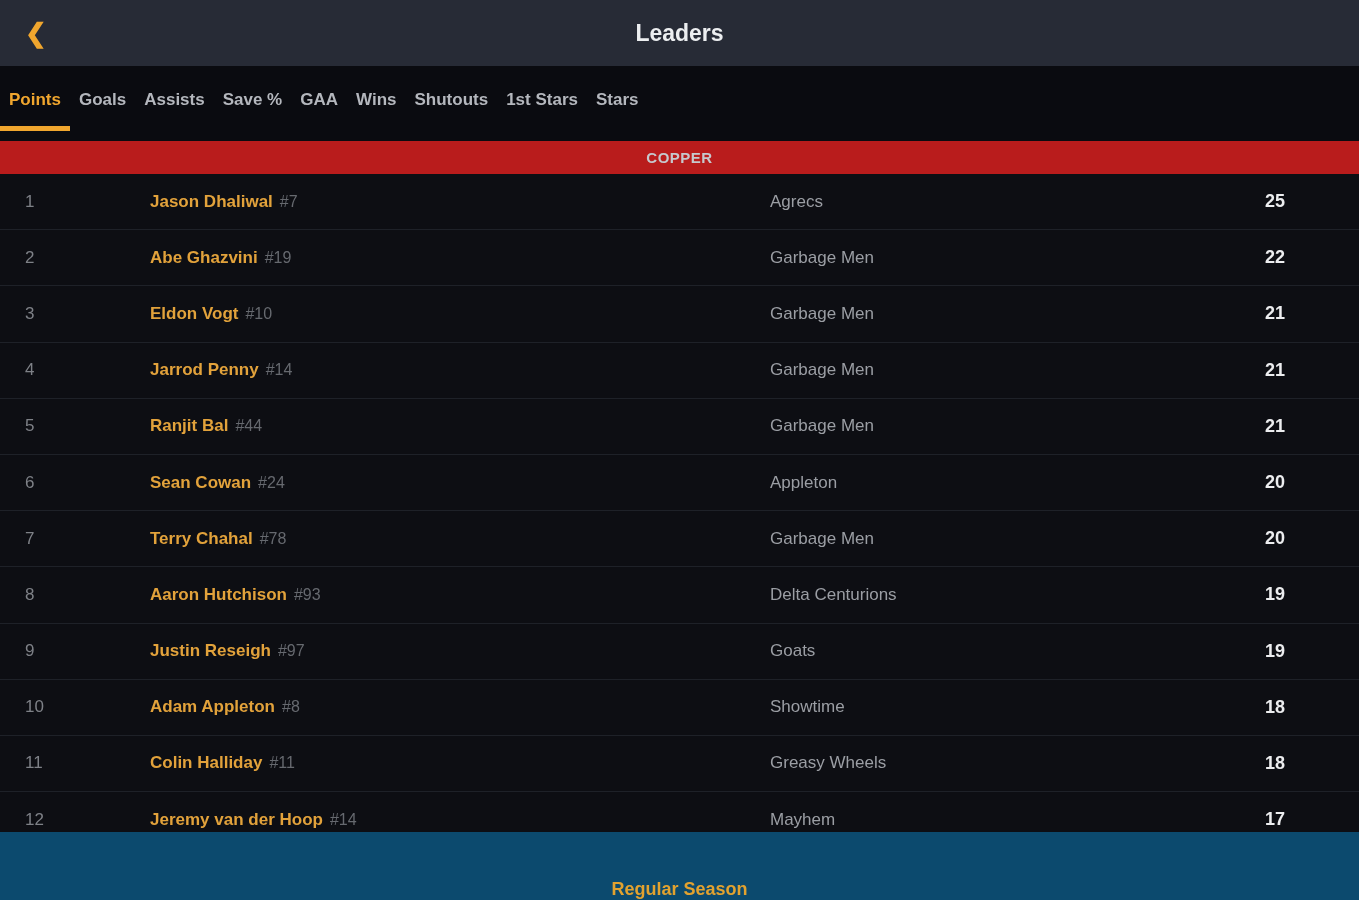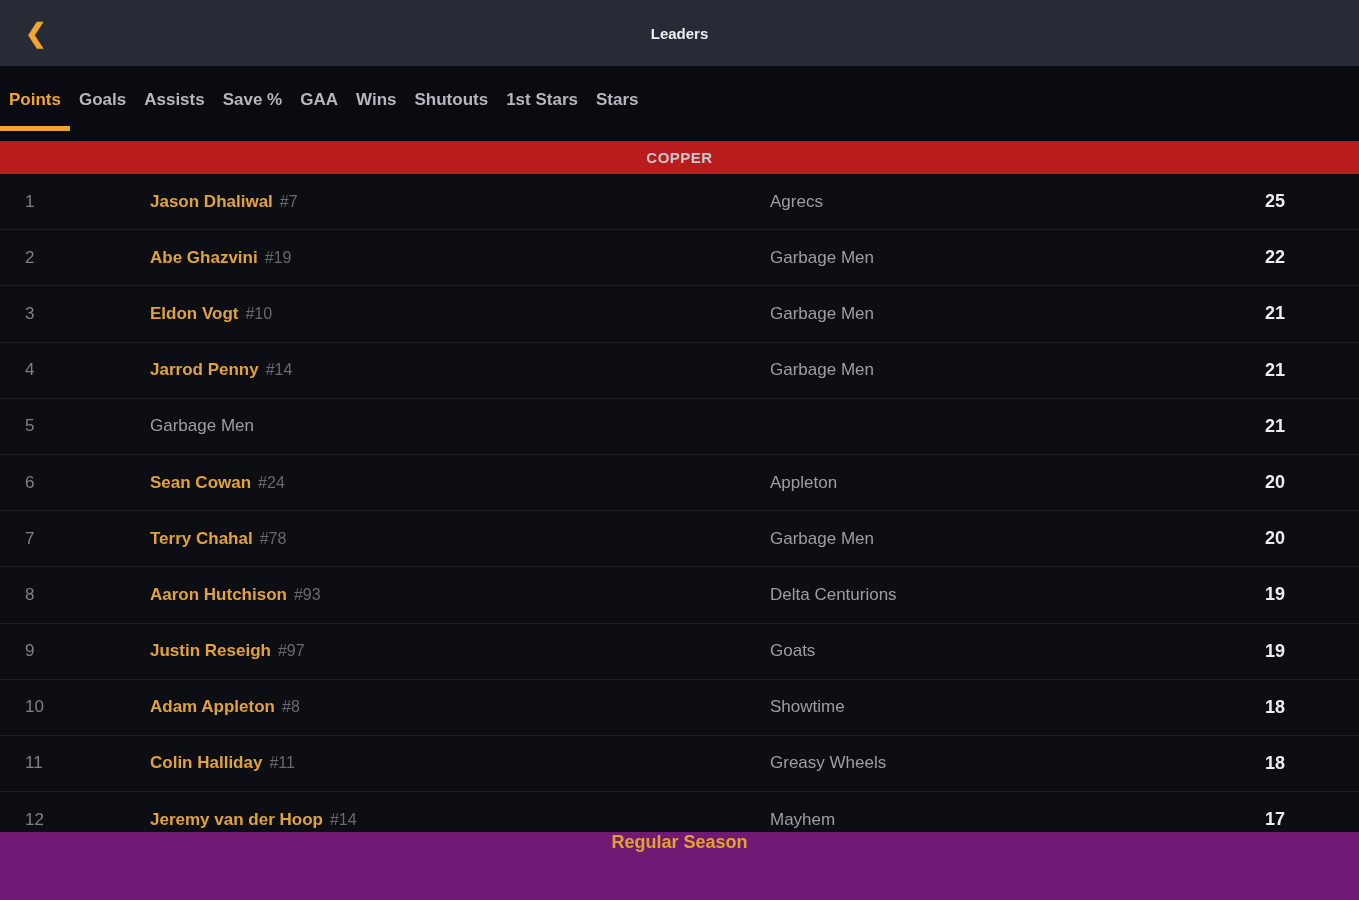--- a/index.html
+++ b/index.html
@@ -6,21 +6,21 @@
   html,body { width:1359px; height:900px; background:#0D0E13; overflow:hidden;
               font-family:"Liberation Sans", sans-serif; }
   .app { width:1359px; height:900px; display:flex; flex-direction:column; }
 
   
   .top-bar { flex:0 0 66px; background:#272B36; position:relative;
              display:flex; align-items:center; justify-content:center; }
   .back-btn { position:absolute; left:14px; top:0; height:66px; width:44px;
               display:flex; align-items:center; justify-content:center;
               color:#F0A62E; font-size:26px; font-weight:bold; cursor:pointer; }
-  .top-title { color:#ECEEF0; font-size:15px; font-weight:bold; }
+  .top-title { color:#ECEEF0; font-size:23px; font-weight:bold; }
 
   
   .tab-bar { flex:0 0 75px; background:#0A0B10; display:flex; align-items:flex-start; }
   .tab { height:75px; padding:0 9px; display:flex; align-items:center;
          position:relative; cursor:pointer; }
   .tab-label { color:#B4B7BD; font-size:17px; font-weight:bold; padding-bottom:8px; }
   .tab.active .tab-label { color:#F0A62E; }
   .tab.active::after { content:""; position:absolute; left:0; right:0; bottom:10px;
                        height:5px; background:#F0A62E; }
 
@@ -35,22 +35,22 @@
   .row { height:56.2px; display:flex; align-items:center;
          border-bottom:1px solid #1E2128; padding-right:74px; cursor:pointer; }
   .rank { flex:0 0 150px; padding-left:25px; color:#7E8187; font-size:17px; }
   .name-cell { flex:0 0 620px; white-space:nowrap; overflow:hidden; }
   .player-name { color:#E2A23B; font-size:17px; font-weight:bold; }
   .jersey { color:#66696F; font-size:16px; margin-left:7px; }
   .team { flex:1 1 auto; color:#9B9EA4; font-size:17px; white-space:nowrap; }
   .value { margin-left:auto; color:#ECEDEF; font-size:18px; font-weight:bold; }
 
   
-  .bottom-bar { flex:0 0 68px; background:#701a75; display:flex;
-                align-items:flex-start; justify-content:center; cursor:pointer; }
+  .bottom-bar { flex:0 0 68px; background:#0c4a6e; display:flex;
+                align-items:flex-end; justify-content:center; cursor:pointer; }
   .bottom-label { color:#E2A22F; font-size:18px; font-weight:bold; }
 </style>
 </head>
 <body>
 
 <div class="app">
 
   <div class="top-bar">
     <div class="back-btn">
       <span>❮</span>
@@ -124,20 +124,21 @@
 
   <div class="row">
     <span class="rank">4</span>
     <span class="name-cell"><span class="player-name">Jarrod Penny</span><span class="jersey">#14</span></span>
     <span class="team">Garbage Men</span>
     <span class="value">21</span>
   </div>
 
   <div class="row">
     <span class="rank">5</span>
+    <span class="name-cell"><span class="player-name">Ranjit Bal</span><span class="jersey">#44</span></span>
     <span class="team">Garbage Men</span>
     <span class="value">21</span>
   </div>
 
   <div class="row">
     <span class="rank">6</span>
     <span class="name-cell"><span class="player-name">Sean Cowan</span><span class="jersey">#24</span></span>
     <span class="team">Appleton</span>
     <span class="value">20</span>
   </div>

